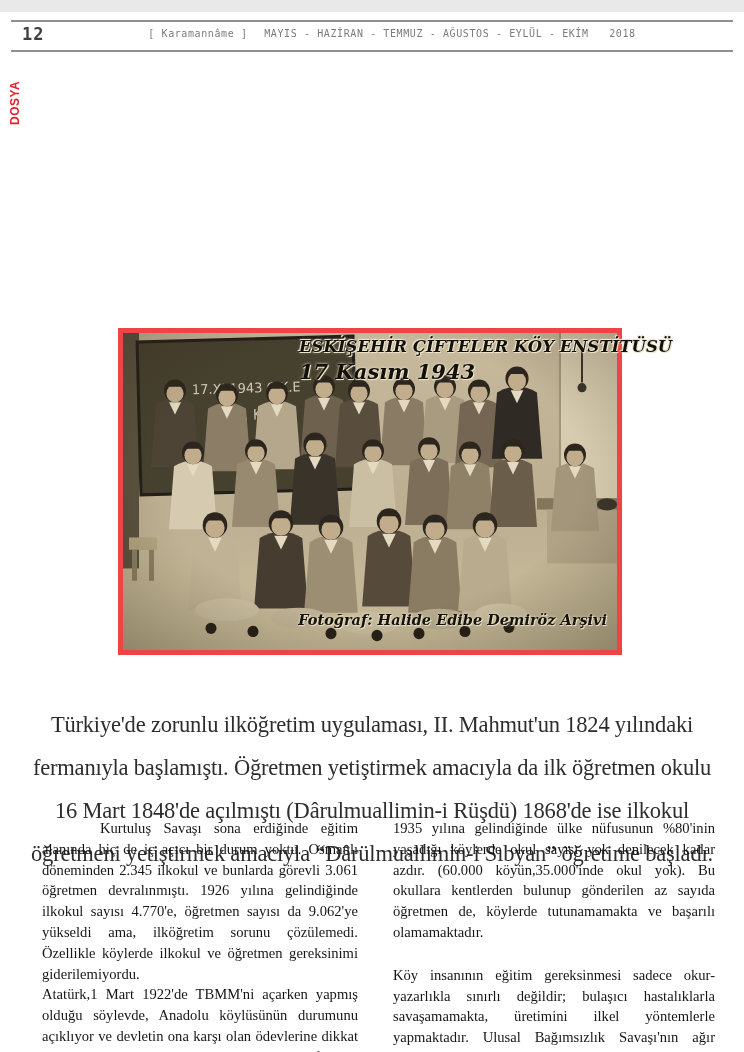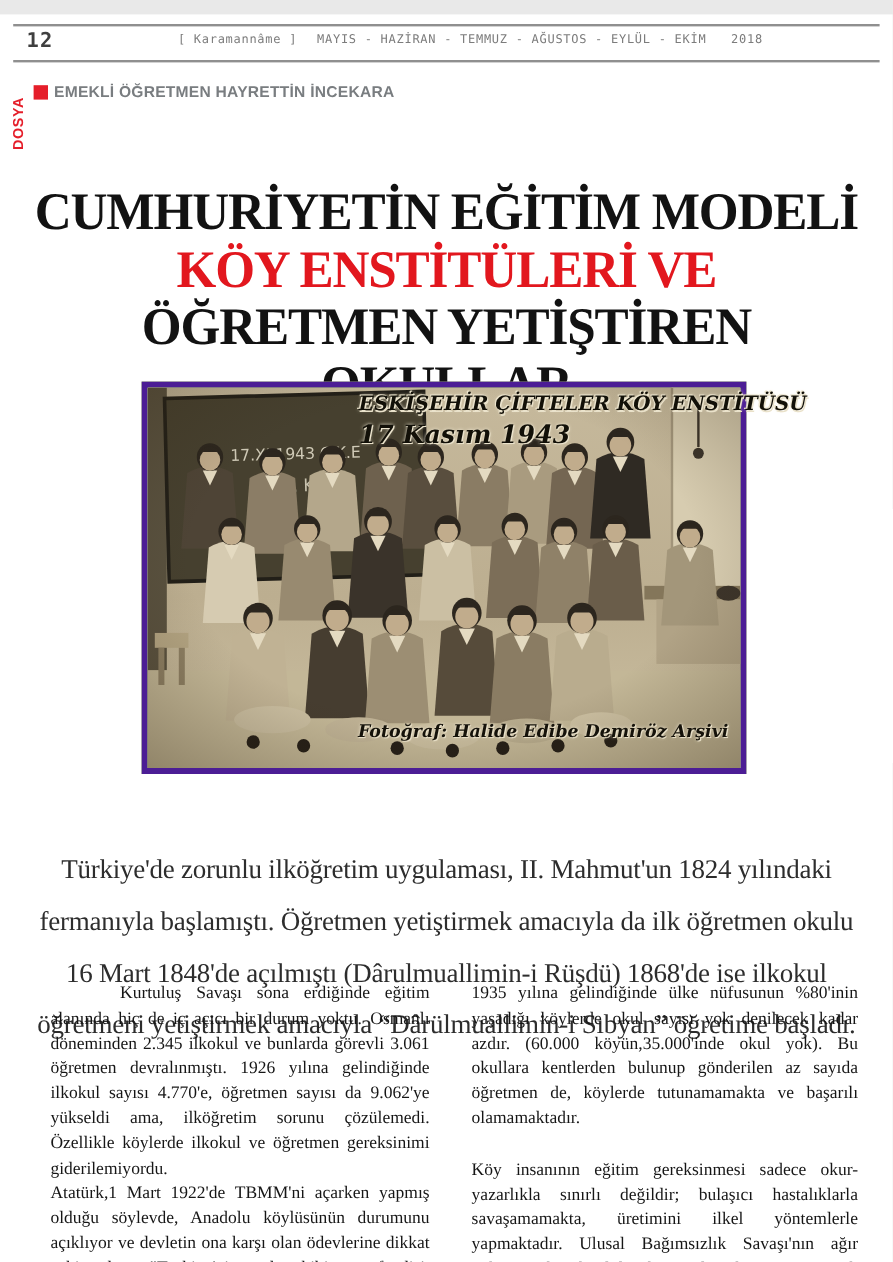--- a/index.html
+++ b/index.html
@@ -39,22 +39,22 @@
   }
   
   .title-block { position:absolute; top:141px; left:0; right:0; text-align:center; }
   .title-line {
     font-weight:bold; font-size:44px; line-height:48px;
     letter-spacing:-1px; color:#121212; transform:scaleX(0.97);
   }
   .title-line.red { color:#e2171e; }
   
   .photo-frame {
-    position:absolute; left:118px; top:306px; width:494px; height:317px;
-    border:5px solid #4c1d95; background:#bef264;
+    position:absolute; left:118px; top:316px; width:494px; height:317px;
+    border:5px solid #ef4444; background:#22c55e;
     box-shadow:inset 0 0 0 1px #d9d0ba;
   }
   .photo-frame svg { display:block; width:100%; height:100%; }
   .photo-caption-title {
     position:absolute; left:176px; top:4px; right:4px;
     font-family:"DejaVu Serif", serif; font-style:italic; font-weight:bold;
     font-size:16.5px; color:#121008; white-space:nowrap;
     text-shadow:0 0 3px #f3ecd8, 1px 1px 0 #e8e0c8, -1px -1px 0 #e8e0c8;
   }
   .photo-caption-date {
@@ -91,31 +91,22 @@
 
   <div class="rule top"></div>
   <div class="page-number">12</div>
   <div class="masthead-row">
     <span class="mast-title">[ Karamannâme ]</span>
     <span>MAYIS - HAZİRAN - TEMMUZ - AĞUSTOS - EYLÜL - EKİM</span>
     <span class="issue-year">2018</span>
   </div>
   <div class="rule bottom"></div>
 
-  <div class="byline">
-    <span class="red-square"></span>
-    <span class="author">EMEKLİ ÖĞRETMEN HAYRETTİN İNCEKARA</span>
-  </div>
   <div class="dosya">DOSYA</div>
 
-  <div class="title-block">
-    <div class="title-line">CUMHURİYETİN EĞİTİM MODELİ</div>
-    <div class="title-line red">KÖY ENSTİTÜLERİ VE</div>
-    <div class="title-line">ÖĞRETMEN YETİŞTİREN OKULLAR</div>
-  </div>
 
   <div class="photo-frame">
     <svg viewBox="0 0 494 307" preserveAspectRatio="none">
       <defs>
         <linearGradient id="wall" x1="0" y1="0" x2="0" y2="1">
           <stop offset="0" stop-color="#c6b99c"></stop>
           <stop offset="0.55" stop-color="#bcae90"></stop>
           <stop offset="1" stop-color="#ccc0a2"></stop>
         </linearGradient>
         <radialGradient id="vig" cx="0.5" cy="0.45" r="0.78">

